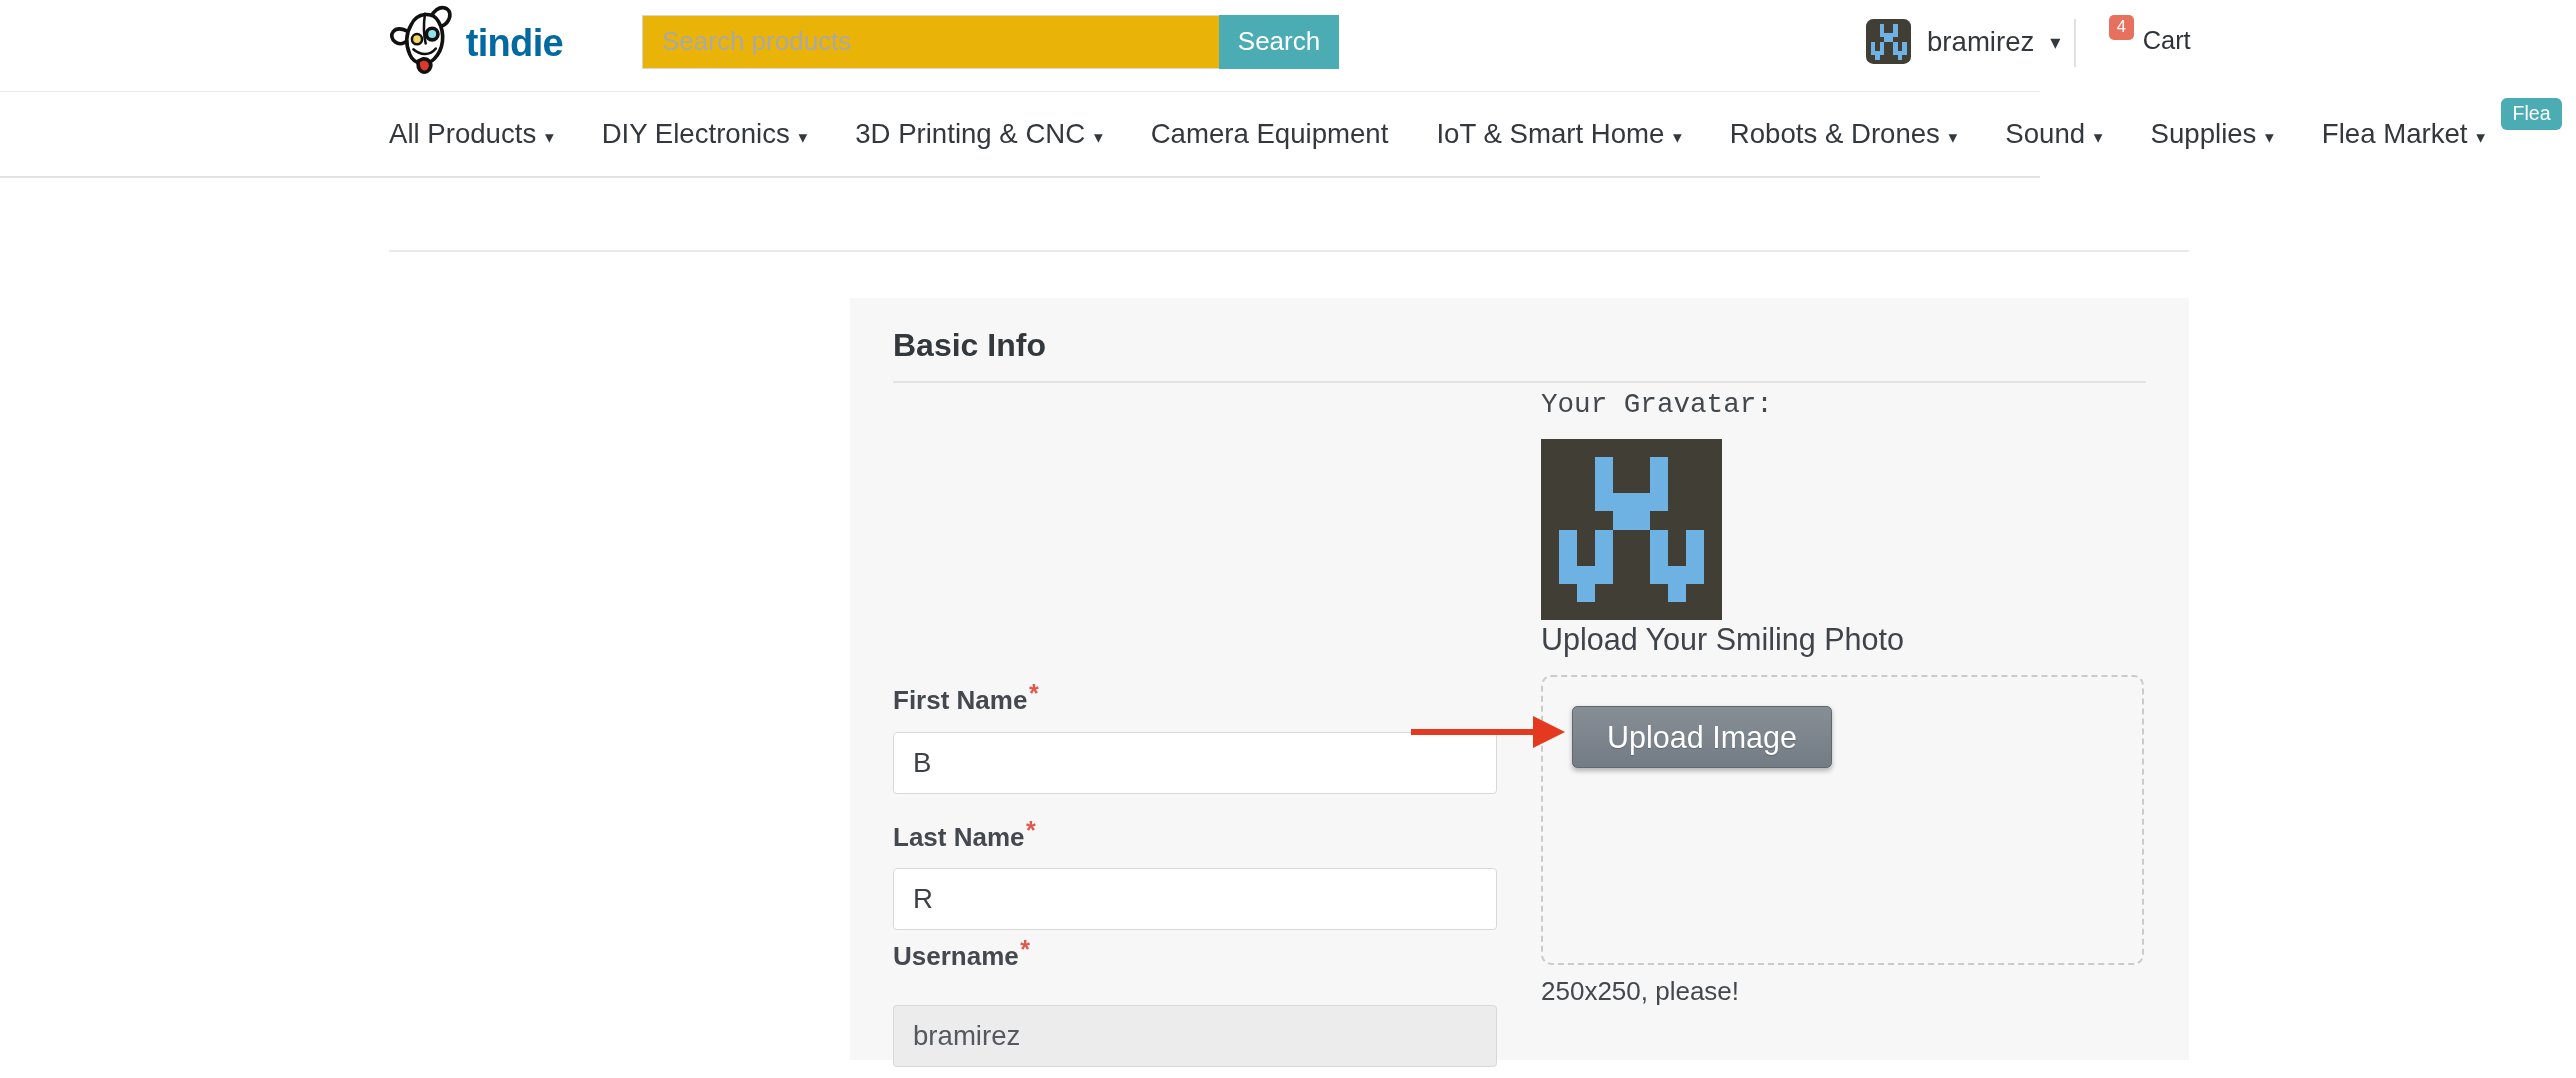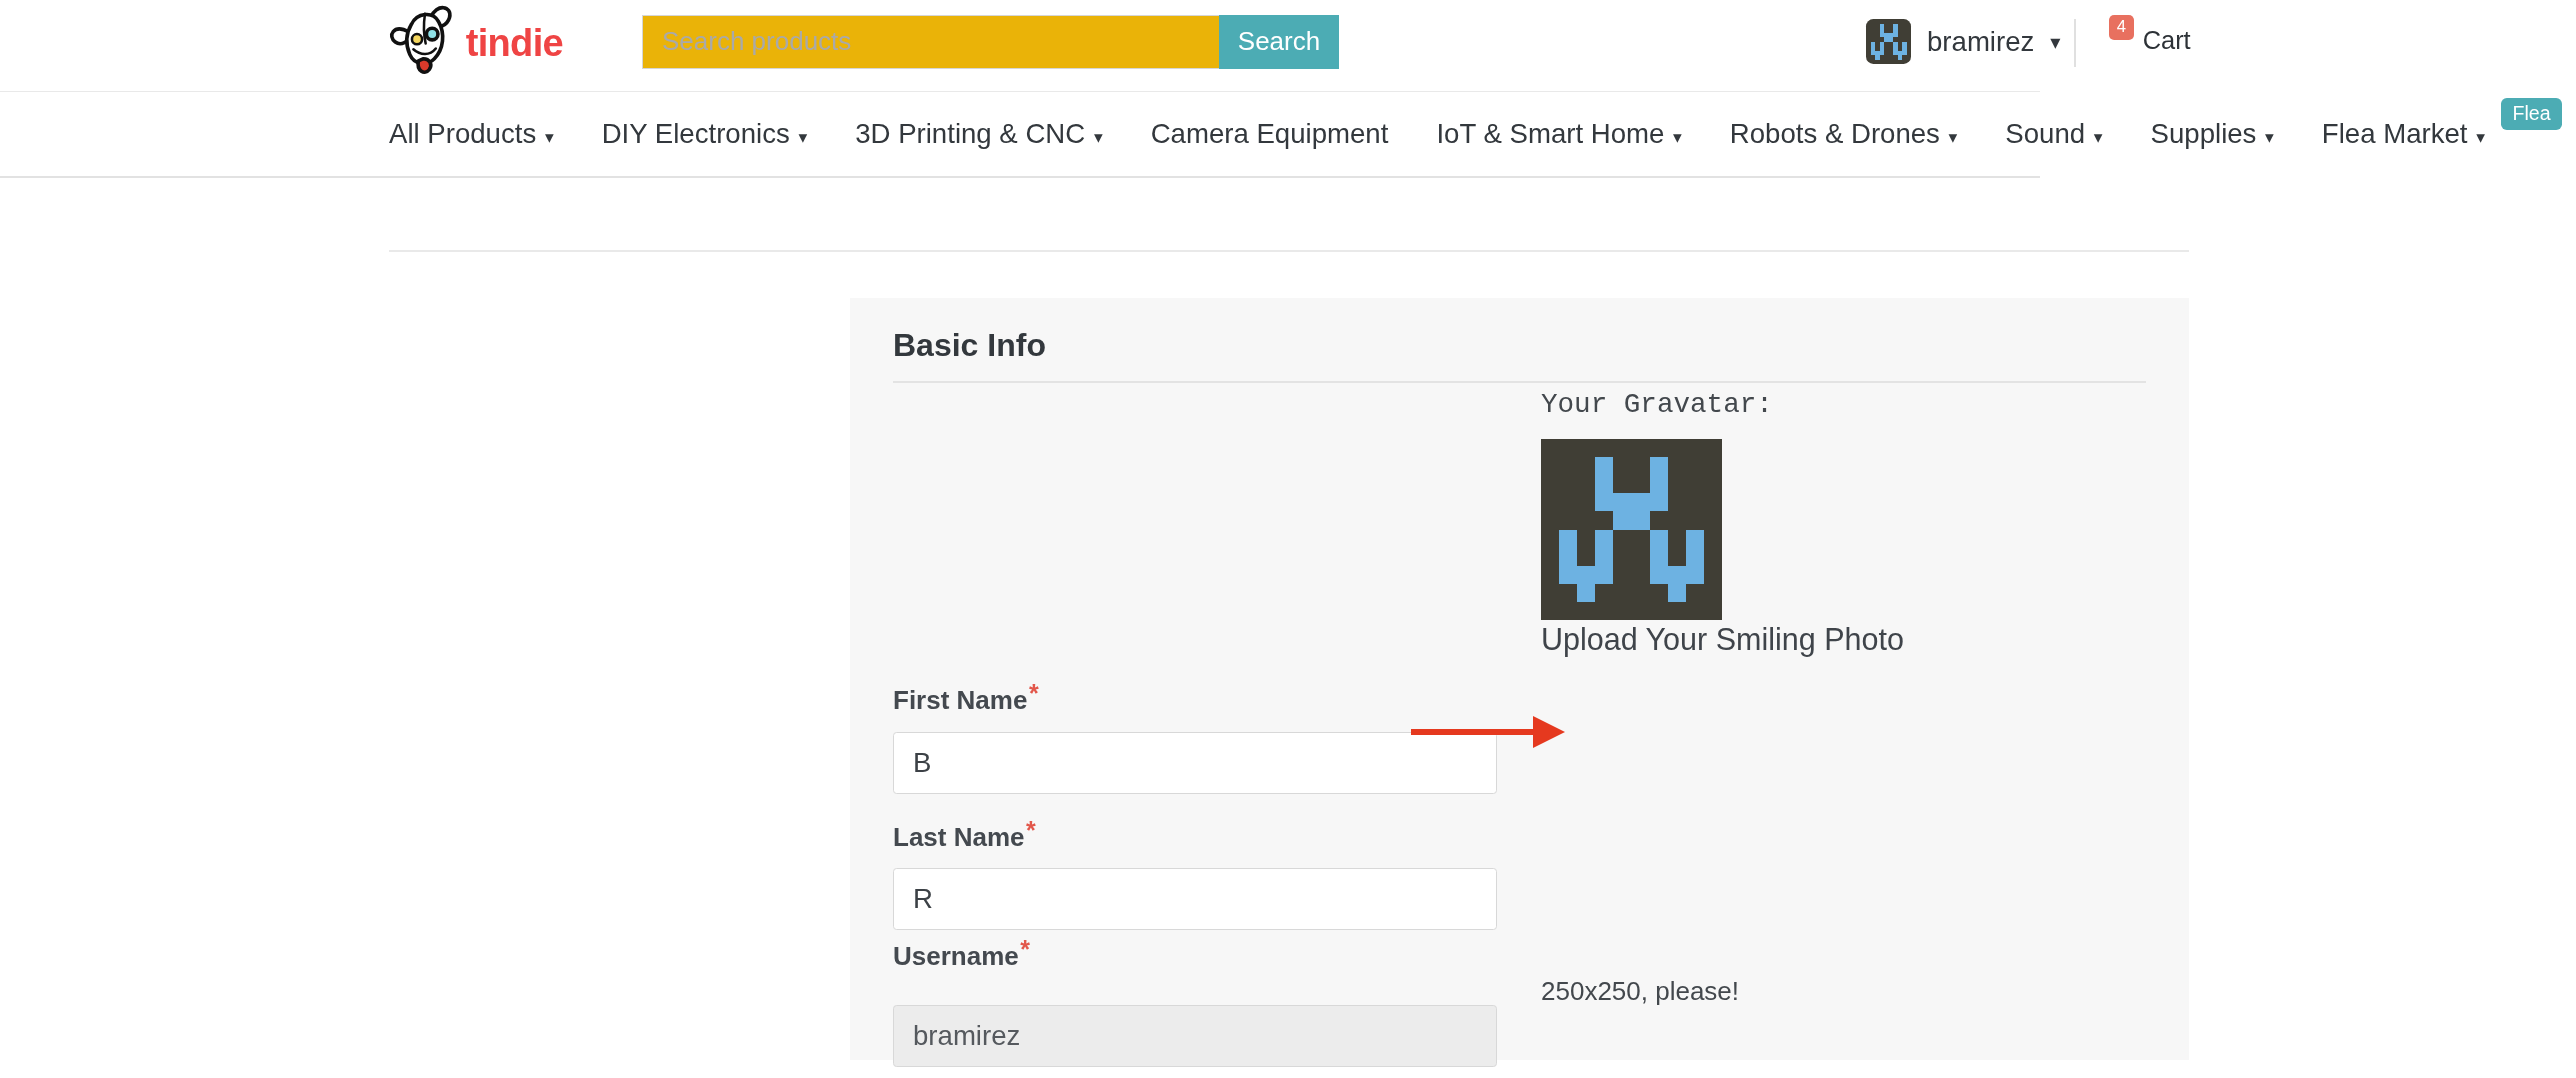--- a/index.html
+++ b/index.html
@@ -3,21 +3,21 @@
 <meta charset="utf-8">
 <style>
   * { margin:0; padding:0; box-sizing:border-box; }
   html,body { background:#ffffff; }
   body { font-family:"Liberation Sans", sans-serif; color:#383d42; }
   .page { position:relative; width:2576px; height:1078px; background:#fff; overflow:hidden; }
 
   
   .header { position:absolute; left:0; top:0; width:2576px; height:91px; background:#fff; }
   .logo { position:absolute; left:387px; top:2.9px; display:flex; align-items:center; gap:5.8px; text-decoration:none; cursor:pointer; }
-  .logo-word { font-size:38px; font-weight:700; color:#ef4444; letter-spacing:-0.7px; }
+  .logo-word { font-size:38px; font-weight:700; color:#0369a1; letter-spacing:-0.7px; }
   .search-bar { position:absolute; left:642px; top:14.5px; width:697px; height:54px; display:flex; }
   .search-input { flex:1; height:54px; border:1.5px solid #d6d6d6; border-right:none; background:#eab308;
                   font-family:"Liberation Sans",sans-serif; font-size:26px; color:#3c4146; padding:0 19px; outline:none; }
   .search-input::placeholder { color:#a9a9a9; }
   .search-button { width:120px; height:54px; border:none; background:#4cacb4; color:#fff;
                    font-family:"Liberation Sans",sans-serif; font-size:26px; cursor:pointer; }
   .user-menu { position:absolute; left:1866px; top:19px; display:flex; align-items:center; gap:16px; cursor:pointer; }
   .avatar { width:45px; height:45px; border-radius:7.3px; overflow:hidden; }
   .user-name { font-size:27.6px; color:#33383d; }
   .caret { display:inline-block; color:#33383d; }
@@ -381,20 +381,23 @@
         <div></div>
         <div></div>
         <div></div>
         <div></div>
         <div></div>
         <div></div>
         <div></div>
       </div>
     <div class="upload-heading">Upload Your Smiling Photo</div>
 
+    <div class="upload-box">
+      <button class="btn upload-image-btn">Upload Image</button>
+    </div>
 
     <div class="size-hint">250x250, please!</div>
   </section>
 
   <div class="annotation-arrow">
     <span class="arrow-line"></span>
     <span class="arrow-head"></span>
   </div>
 
 </div>

